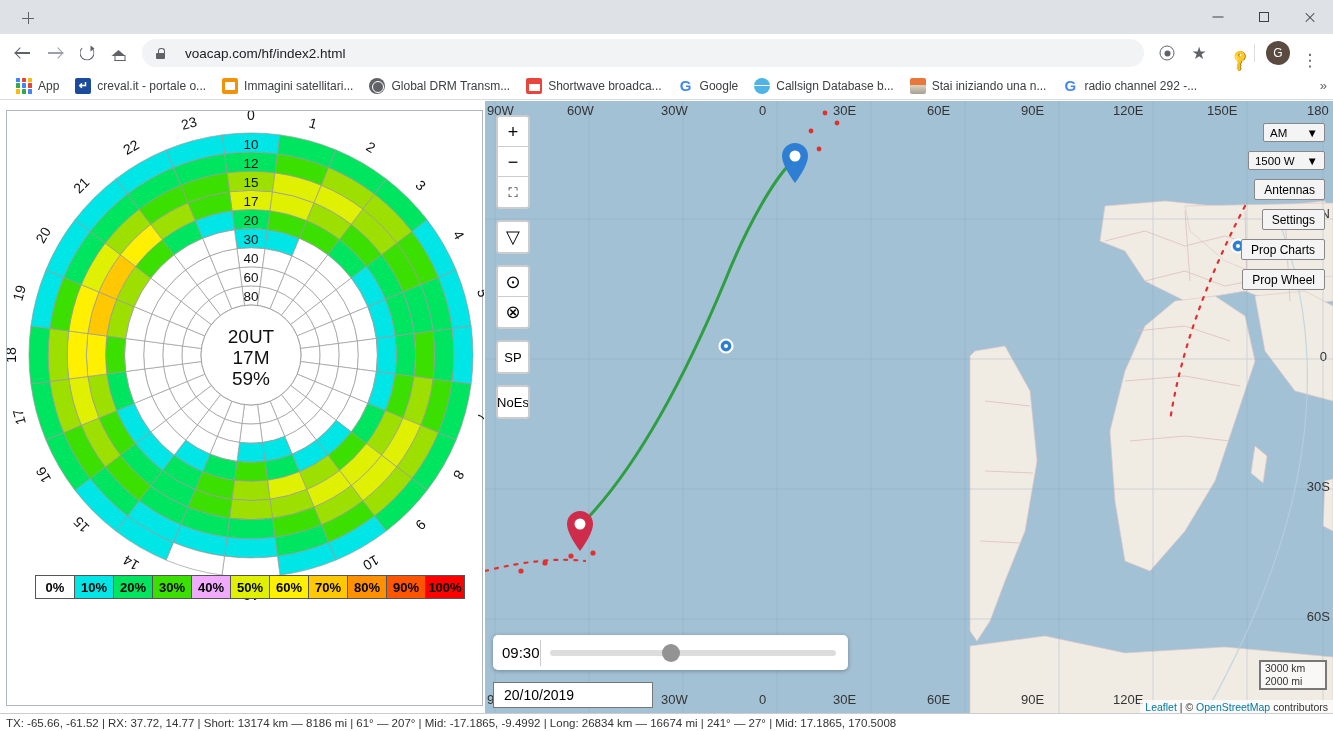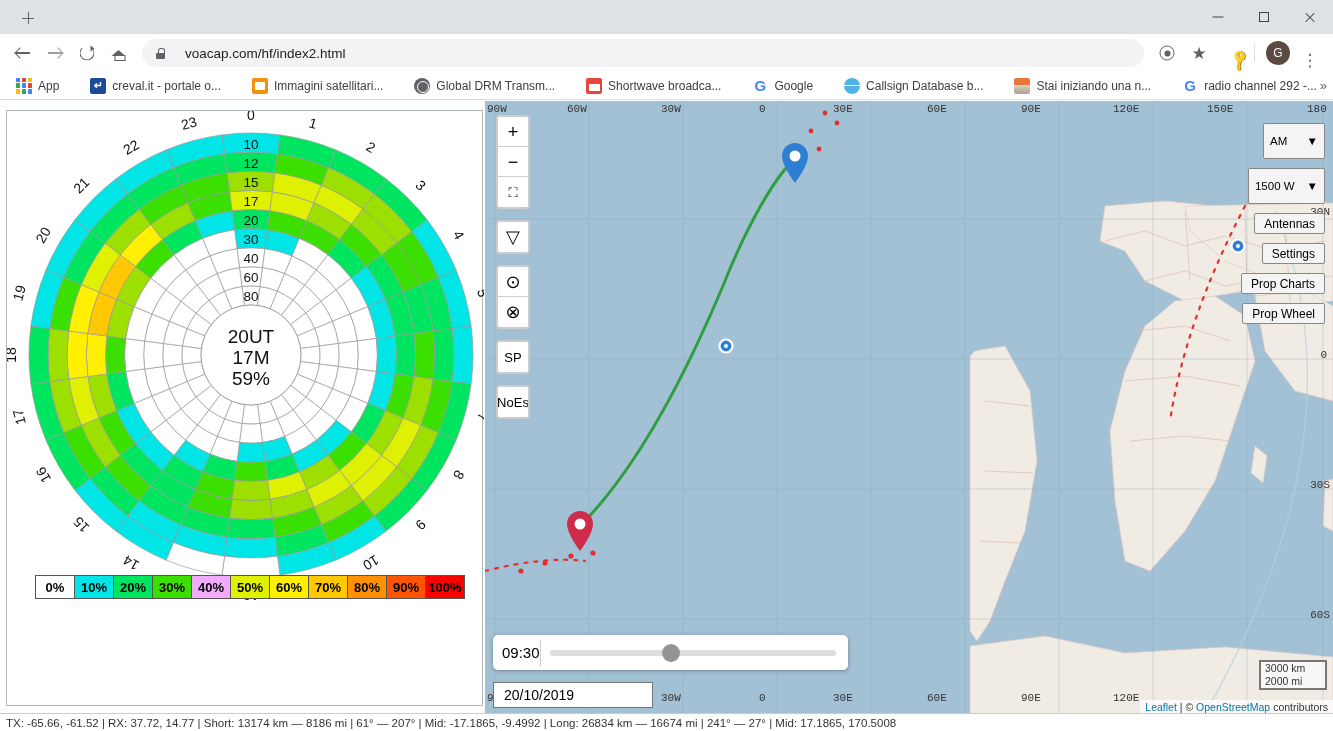--- a/index.html
+++ b/index.html
@@ -110,21 +110,21 @@
   .key { font-size:15px; color:#e8710a; line-height:1; transform:rotate(-40deg); }
   .avatar { width:24px; height:24px; border-radius:50%; background:#5b4a3f; color:#fff;
     font-size:12px; display:flex; align-items:center; justify-content:center; }
   .kebab { width:20px; position:relative; height:16px; }
   .kebab::before { content:"⋮"; position:absolute; left:50%; top:-3px; transform:translateX(-50%);
     font-size:17px; color:#5f6368; }
   .vdivider { width:1px; height:18px; background:#dadce0; margin: 0 6px; }
 
   .bookmarks {
     height: 28px; background:#fff; display:flex; align-items:center;
-    padding: 0 9px; gap:2px; border-bottom:1px solid #dadce0; position:relative;justify-content:space-between;
+    padding: 0 9px; gap:2px; border-bottom:1px solid #dadce0; position:relative;
   }
   .bm { display:flex; align-items:center; gap:6px; padding: 3px 7px; border-radius:4px; }
   .bm-label { font-size:12px; color:#3c4043; white-space:nowrap; }
   .bm-ico { width:16px; height:16px; flex:0 0 16px; position:relative; }
 
   .ico-apps { display:grid; grid-template-columns:repeat(3,1fr); grid-template-rows:repeat(3,1fr); gap:1.5px; }
   .ico-apps s { display:block; background:#4285f4; border-radius:0.5px; }
   .ico-apps s:nth-child(2){background:#ea4335}
   .ico-apps s:nth-child(3){background:#fbbc05}
   .ico-apps s:nth-child(4){background:#34a853}
@@ -170,36 +170,36 @@
   }
   .legend-cell:last-child { border-right:none; }
 
   
   .map {
     position:absolute; left:485px; top:0; width:848px; height:613px;
     background:#a3c1d4; overflow:hidden;
   }
   .map-svg { position:absolute; left:0; top:0; }
 
-  .grat-label { position:absolute; font-size:11px; color:#333; font-family:Liberation Mono, monospace; }
+  .grat-label { position:absolute; font-size:13px; color:#333; font-family:Liberation Sans, sans-serif; }
 
   .leaflet-controls { position:absolute; left:11px; top:14px; display:flex; flex-direction:column; gap:11px; }
   .ctrl-group { background:#fff; border:2px solid rgba(0,0,0,.2); border-radius:4px; overflow:hidden; width:34px; }
   .ctrl-btn {
     width:30px; height:30px; background:#fff; border-bottom:1px solid #ccc;
     display:flex; align-items:center; justify-content:center;
     font-size:18px; color:#000; line-height:1; position:relative;
   }
   .ctrl-btn:last-child { border-bottom:none; }
   .ctrl-btn.small { font-size:13px; }
 
   .right-controls { position:absolute; right:8px; top:22px; display:flex; flex-direction:column;
       align-items:flex-end; gap:9px; }
   .sel {
-    background:#f4f4f4; border:1px solid #888; border-radius:2px; height:36px;
+    background:#f4f4f4; border:1px solid #888; border-radius:2px; height:19px;
     font-size:11.5px; color:#000; padding: 0 6px; display:flex; align-items:center;
     gap:12px; min-width:62px; justify-content:space-between;
   }
   .btn-ctl {
     background:#f4f4f4; border:1px solid #888; border-radius:2px; height:21px;
     font-size:12px; color:#000; padding: 0 9px; display:flex; align-items:center;
   }
 
   .time-bar {
     position:absolute; left:8px; bottom:44px; width:355px; height:35px;

